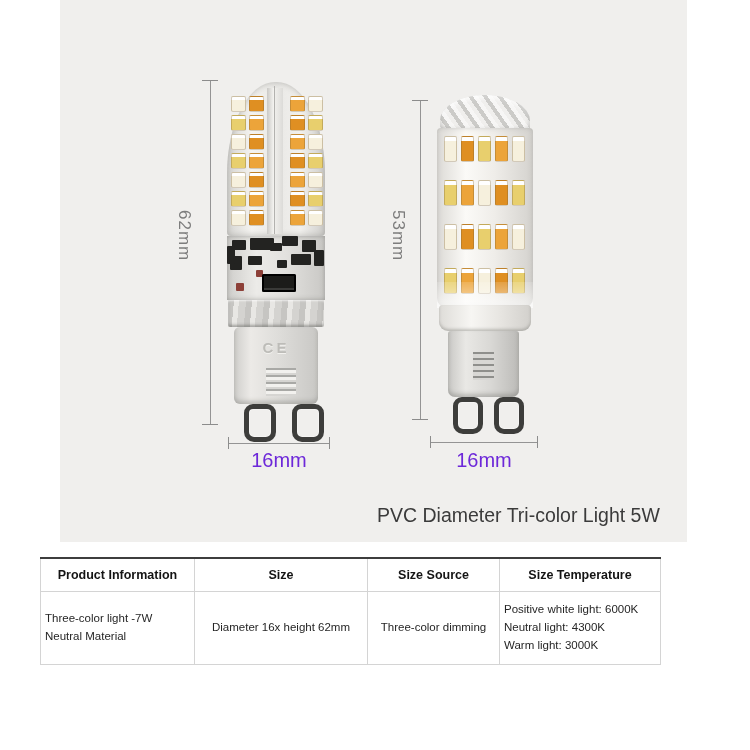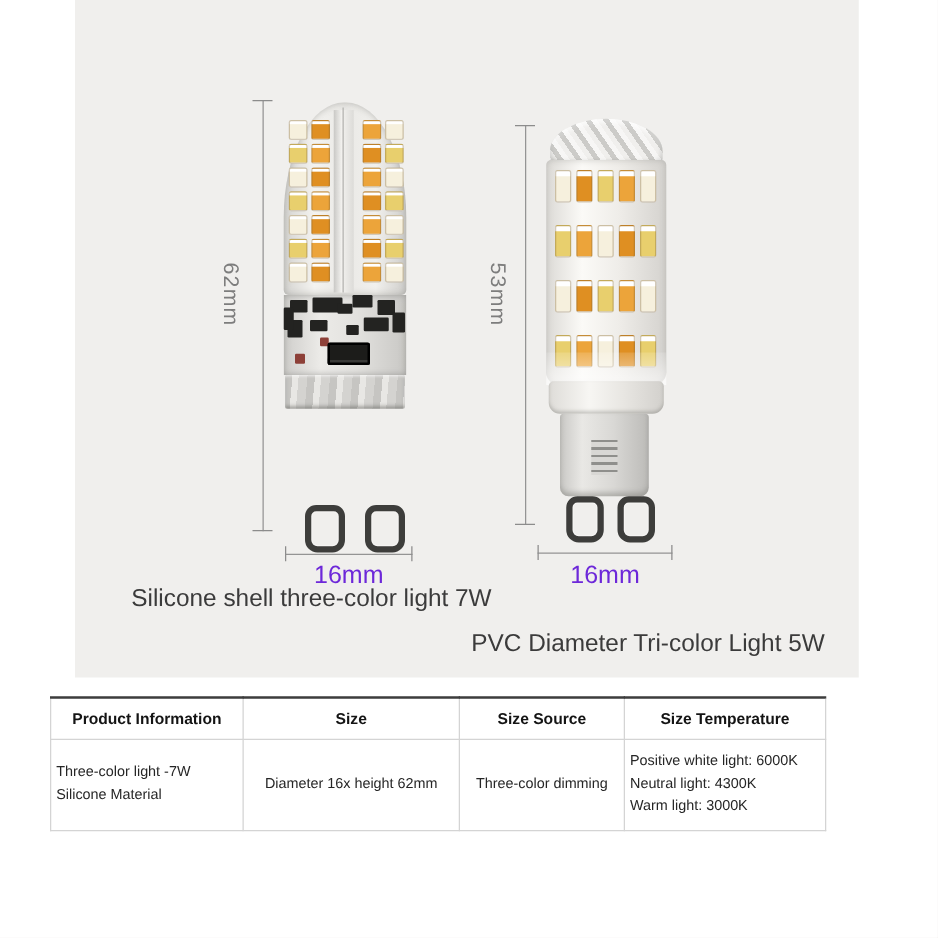--- a/index.html
+++ b/index.html
@@ -154,20 +154,24 @@
       <div class="cpart" style="left: 64px; top: 18px; width: 20px; height: 11px;"></div>
       <div class="cpart" style="left: 43px; top: 7px; width: 12px; height: 8px;"></div>
       <div class="cpart" style="left: 0px; top: 10px; width: 8px; height: 18px;"></div>
       <div class="cpart" style="left: 87px; top: 14px; width: 10px; height: 16px;"></div>
       <div class="cpart" style="left: 50px; top: 24px; width: 10px; height: 8px;"></div>
       <div class="cpart red" style="left: 29px; top: 34px; width: 7px; height: 7px;"></div>
       <div class="cpart red" style="left: 9px; top: 47px; width: 8px; height: 8px;"></div>
       <div class="cconn" style="left: 35px; top: 38px; width: 34px; height: 18px;"></div>
     </div>
   <div class="lfoil"></div>
+  <div class="lbase">
+    <div class="ce-mark">CE</div>
+    <div class="base-slots-l"></div>
+  </div>
   <div class="pin" style="left:184px;top:404px;"></div>
   <div class="pin" style="left:232px;top:404px;"></div>
 
   <div class="dim-h" style="left:168px;top:443px;width:102px;"></div>
   <div class="tick-v" style="left:168px;top:437px;"></div>
   <div class="tick-v" style="left:269px;top:437px;"></div>
   <div class="dim-label-h" style="left:184px;top:449px;">16mm</div>
 
   <div class="dim-v" style="left:360px;top:100px;height:320px;"></div>
   <div class="tick-h" style="left:352px;top:100px;"></div>
@@ -204,21 +208,20 @@
     <div class="base-slots-r"></div>
   </div>
   <div class="pin" style="left:393px;top:397px;width:20px;height:27px;"></div>
   <div class="pin" style="left:434px;top:397px;width:20px;height:27px;"></div>
 
   <div class="dim-h" style="left:370px;top:442px;width:108px;"></div>
   <div class="tick-v" style="left:370px;top:436px;"></div>
   <div class="tick-v" style="left:477px;top:436px;"></div>
   <div class="dim-label-h" style="left:389px;top:449px;">16mm</div>
 
-  <div class="caption" style="left:45px;top:468px;">Silicone shell three-color light 7W</div>
   <div class="caption" style="left:317px;top:504px;">PVC Diameter Tri-color Light 5W</div>
 </div>
 
 <table class="spec">
   <colgroup>
     <col style="width:154px">
       <col style="width:173px">
       <col style="width:132px">
       <col style="width:161px">
   </colgroup>
@@ -227,21 +230,21 @@
         <th>Product Information</th>
         <th>Size</th>
         <th>Size Source</th>
         <th>Size Temperature</th>
       </tr>
     </thead>
   <tbody id="spec-body">
       <tr class="r2">
         <td class="c-product">
           <div>Three-color light -7W</div>
-          <div>Silicone Material</div>
+          <div>Neutral Material</div>
         </td>
         <td class="c-size">Diameter 16x height 62mm</td>
         <td class="c-light">Three-color dimming</td>
         <td class="c-temp">
           <div>Positive white light: 6000K</div>
           <div>Neutral light: 4300K</div>
           <div>Warm light: 3000K</div>
         </td>
       </tr>
     </tbody>

